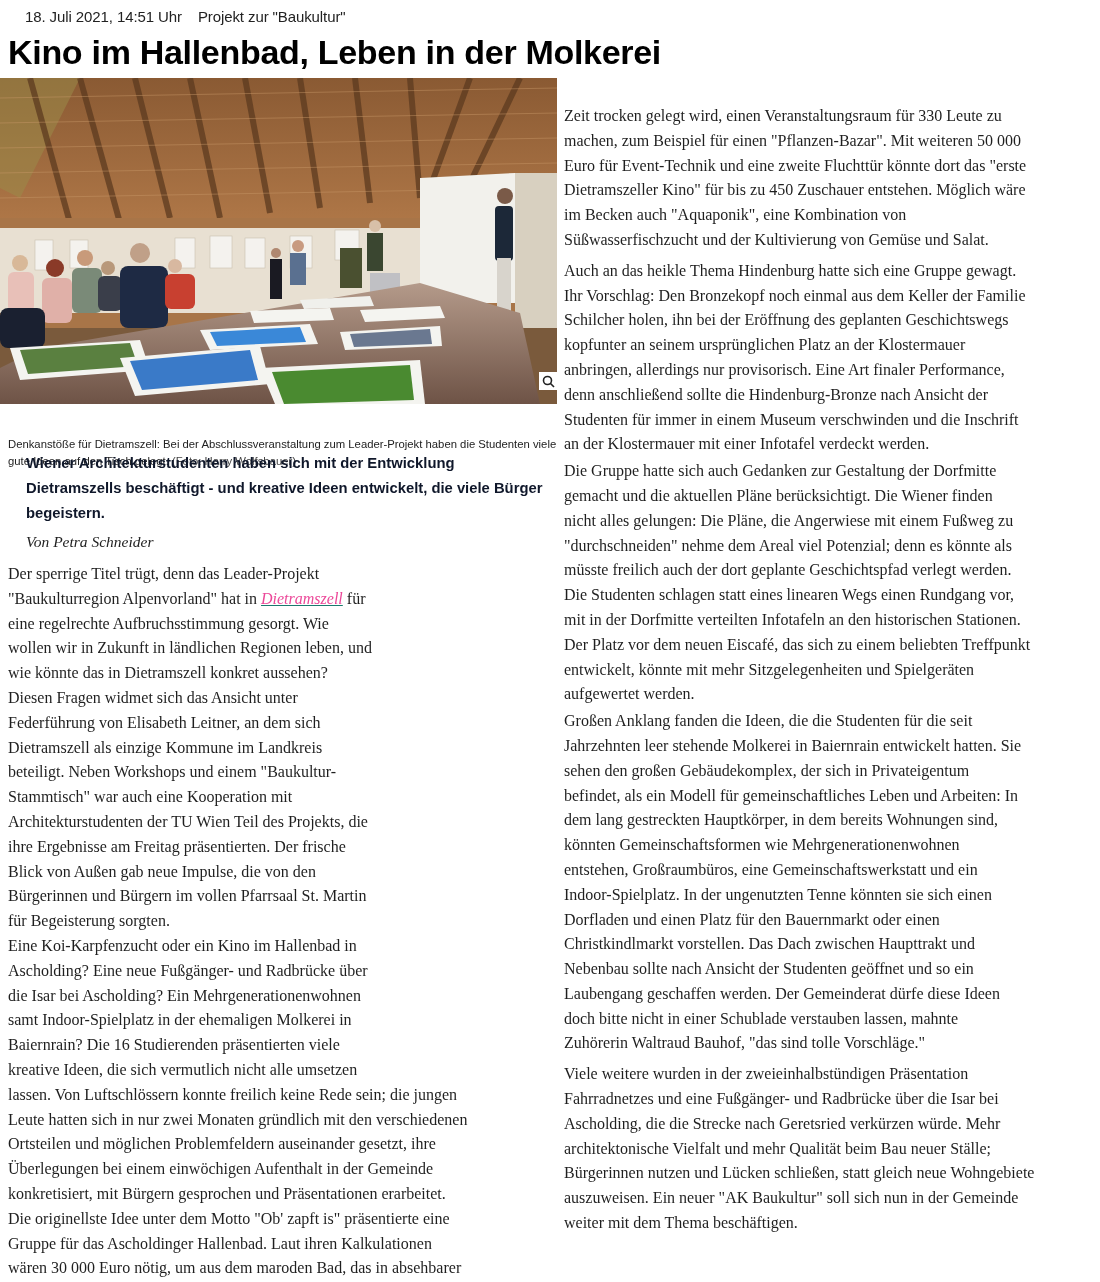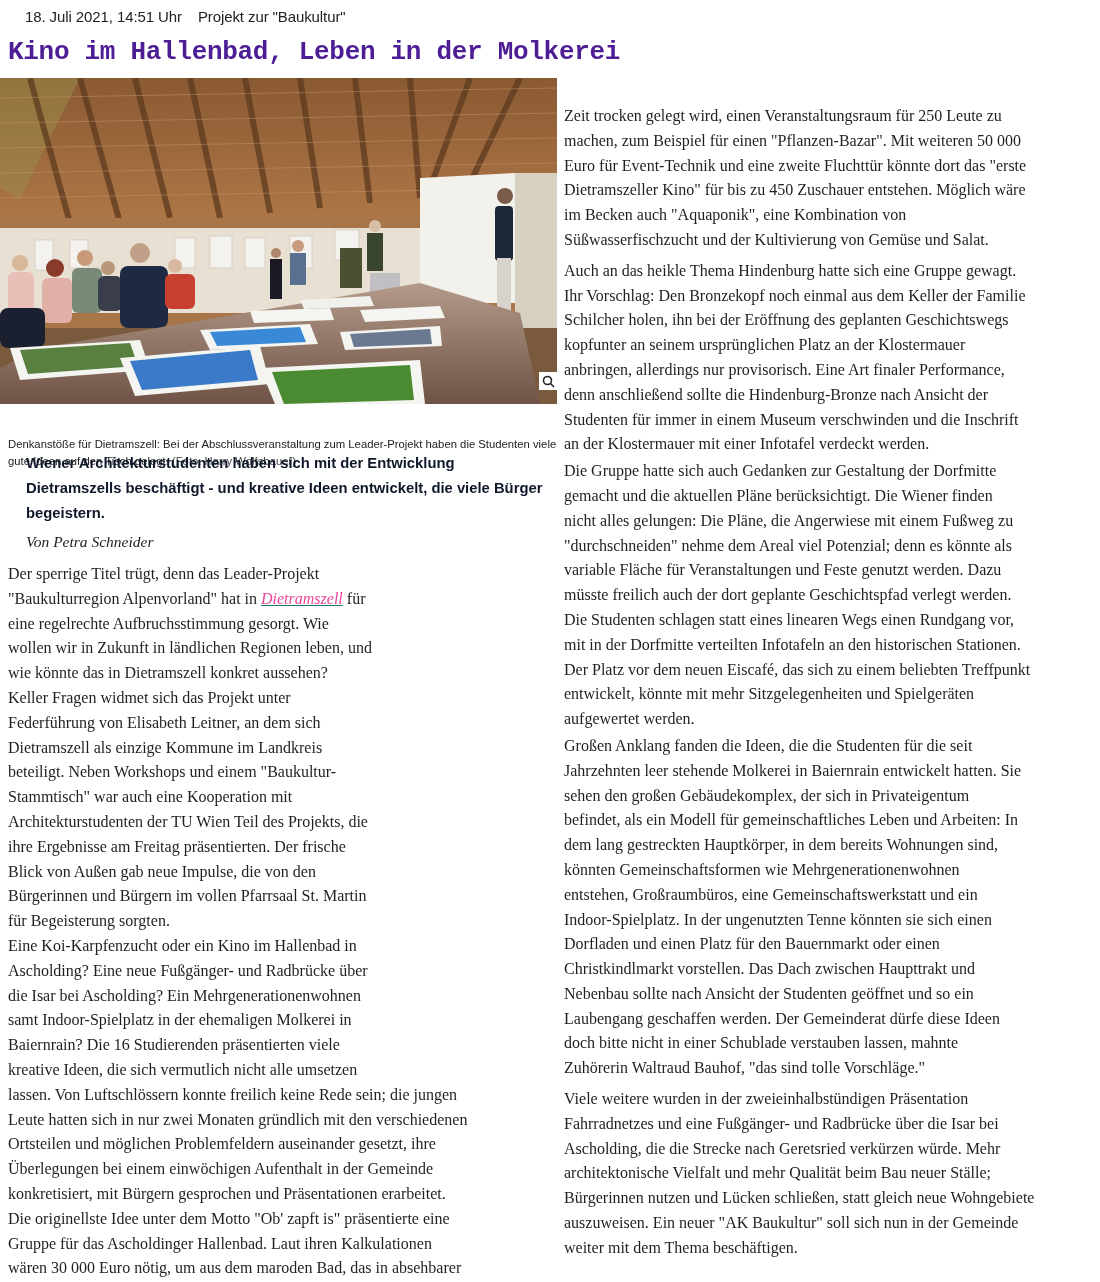--- a/index.html
+++ b/index.html
@@ -1,19 +1,19 @@
 <!DOCTYPE html>
 <html><head>
   <meta charset="utf-8">
   <style>
     html, body { margin: 0; padding: 0; background: #ffffff; }
     body { width: 1100px; height: 1282px; overflow: hidden; position: relative; color: #1f1f1f; }
     .meta { position: absolute; left: 25px; top: 8px; font-family: "Liberation Sans", sans-serif; font-size: 15px; font-weight: normal; color: #222; letter-spacing: -0.1px; }
     .meta .topic { margin-left: 12px; }
-    .headline { position: absolute; left: 8px; top: 35px; margin: 0; font-family: Liberation Mono, monospace; font-size: 26px; font-weight: bold; color: #4c1d95; letter-spacing: -0.3px; line-height: 34px; white-space: nowrap; }
+    .headline { position: absolute; left: 8px; top: 35px; margin: 0; font-family: Liberation Sans, sans-serif; font-size: 34px; font-weight: bold; color: #000000; letter-spacing: -0.3px; line-height: 34px; white-space: nowrap; }
     .photo { position: absolute; left: 0; top: 78px; width: 557px; height: 326px; overflow: hidden; background: #7a5a3c; }
     .photo svg { display: block; }
     .zoom-btn { position: absolute; right: 0; bottom: 14px; width: 18px; height: 18px; background: #fff; display: flex; align-items: center; justify-content: center; cursor: pointer; }
     .caption { position: absolute; left: 8px; top: 436px; width: 550px; font-family: "Liberation Sans", sans-serif; font-size: 11.3px; line-height: 17px; color: #222; }
     .caption .credit { color: #444; }
     .lead { position: absolute; left: 26px; top: 451px; width: 520px; margin: 0; font-family: "Liberation Sans", sans-serif; font-size: 14.8px; font-weight: bold; line-height: 25px; color: #0f172a; }
     .author { position: absolute; left: 26px; top: 533px; font-family: "Liberation Serif", serif; font-style: italic; font-size: 15.5px; color: #222; }
     .col { position: absolute; font-family: "Liberation Serif", serif; font-size: 16px; line-height: 24.8px; color: #1f1f1f; }
     .col p { margin: 0; }
     .col .line { display: block; white-space: nowrap; }
@@ -147,21 +147,21 @@
 
 <div class="author">Von Petra Schneider</div>
 
 <div class="col col-left">
   <p>
     <span class="line">Der sperrige Titel trügt, denn das Leader-Projekt</span>
     <span class="line"><span>"Baukulturregion Alpenvorland" hat in </span><a class="link" href="#">Dietramszell</a><span> für</span></span>
     <span class="line">eine regelrechte Aufbruchsstimmung gesorgt. Wie</span>
     <span class="line">wollen wir in Zukunft in ländlichen Regionen leben, und</span>
     <span class="line">wie könnte das in Dietramszell konkret aussehen?</span>
-    <span class="line">Keller Fragen widmet sich das Projekt unter</span>
+    <span class="line">Diesen Fragen widmet sich das Ansicht unter</span>
     <span class="line">Federführung von Elisabeth Leitner, an dem sich</span>
     <span class="line">Dietramszell als einzige Kommune im Landkreis</span>
     <span class="line">beteiligt. Neben Workshops und einem "Baukultur-</span>
     <span class="line">Stammtisch" war auch eine Kooperation mit</span>
     <span class="line">Architekturstudenten der TU Wien Teil des Projekts, die</span>
     <span class="line">ihre Ergebnisse am Freitag präsentierten. Der frische</span>
     <span class="line">Blick von Außen gab neue Impulse, die von den</span>
     <span class="line">Bürgerinnen und Bürgern im vollen Pfarrsaal St. Martin</span>
     <span class="line">für Begeisterung sorgten.</span>
   </p>
@@ -178,21 +178,21 @@
       <span class="line">Überlegungen bei einem einwöchigen Aufenthalt in der Gemeinde</span>
       <span class="line">konkretisiert, mit Bürgern gesprochen und Präsentationen erarbeitet.</span>
       <span class="line">Die originellste Idee unter dem Motto "Ob' zapft is" präsentierte eine</span>
       <span class="line">Gruppe für das Ascholdinger Hallenbad. Laut ihren Kalkulationen</span>
       <span class="line">wären 30 000 Euro nötig, um aus dem maroden Bad, das in absehbarer</span>
     </p>
 </div>
 
 <div class="col col-right">
   <p>
-      <span class="line">Zeit trocken gelegt wird, einen Veranstaltungsraum für 250 Leute zu</span>
+      <span class="line">Zeit trocken gelegt wird, einen Veranstaltungsraum für 330 Leute zu</span>
       <span class="line">machen, zum Beispiel für einen "Pflanzen-Bazar". Mit weiteren 50 000</span>
       <span class="line">Euro für Event-Technik und eine zweite Fluchttür könnte dort das "erste</span>
       <span class="line">Dietramszeller Kino" für bis zu 450 Zuschauer entstehen. Möglich wäre</span>
       <span class="line">im Becken auch "Aquaponik", eine Kombination von</span>
       <span class="line">Süßwasserfischzucht und der Kultivierung von Gemüse und Salat.</span>
     </p>
   <p class="gap">
       <span class="line">Auch an das heikle Thema Hindenburg hatte sich eine Gruppe gewagt.</span>
       <span class="line">Ihr Vorschlag: Den Bronzekopf noch einmal aus dem Keller der Familie</span>
       <span class="line">Schilcher holen, ihn bei der Eröffnung des geplanten Geschichtswegs</span>
@@ -200,21 +200,20 @@
       <span class="line">anbringen, allerdings nur provisorisch. Eine Art finaler Performance,</span>
       <span class="line">denn anschließend sollte die Hindenburg-Bronze nach Ansicht der</span>
       <span class="line">Studenten für immer in einem Museum verschwinden und die Inschrift</span>
       <span class="line">an der Klostermauer mit einer Infotafel verdeckt werden.</span>
     </p>
   <p>
       <span class="line">Die Gruppe hatte sich auch Gedanken zur Gestaltung der Dorfmitte</span>
       <span class="line">gemacht und die aktuellen Pläne berücksichtigt. Die Wiener finden</span>
       <span class="line">nicht alles gelungen: Die Pläne, die Angerwiese mit einem Fußweg zu</span>
       <span class="line">"durchschneiden" nehme dem Areal viel Potenzial; denn es könnte als</span>
-      <span class="line">variable Fläche für Veranstaltungen und Feste genutzt werden. Dazu</span>
       <span class="line">müsste freilich auch der dort geplante Geschichtspfad verlegt werden.</span>
       <span class="line">Die Studenten schlagen statt eines linearen Wegs einen Rundgang vor,</span>
       <span class="line">mit in der Dorfmitte verteilten Infotafeln an den historischen Stationen.</span>
       <span class="line">Der Platz vor dem neuen Eiscafé, das sich zu einem beliebten Treffpunkt</span>
       <span class="line">entwickelt, könnte mit mehr Sitzgelegenheiten und Spielgeräten</span>
       <span class="line">aufgewertet werden.</span>
     </p>
   <p>
       <span class="line">Großen Anklang fanden die Ideen, die die Studenten für die seit</span>
       <span class="line">Jahrzehnten leer stehende Molkerei in Baiernrain entwickelt hatten. Sie</span>

